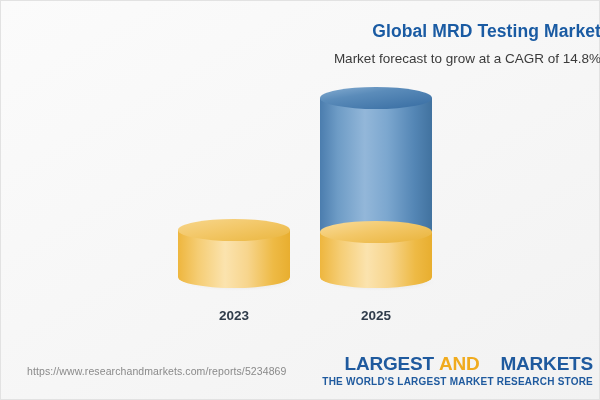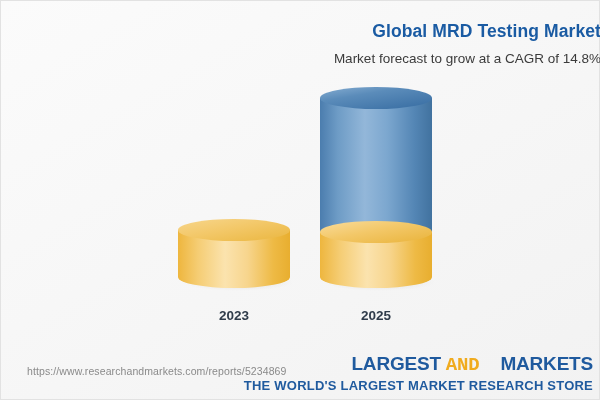--- a/index.html
+++ b/index.html
@@ -121,21 +121,21 @@
     font-size: 19px;
     font-weight: bold;
     letter-spacing: -0.2px;
     line-height: 1.05;
     white-space: nowrap;
   }
   .logo-blue { color: #1f5a9e; }
   .logo-gold { color: #f0ab1e; }
   .logo-tag {
     margin-top: 2px;
-    font-size: 13px;
+    font-size: 10px;
     font-weight: bold;
     color: #1f5a9e;
     letter-spacing: 0.22px;
     white-space: nowrap;
   }
 </style>
 </head>
 <body>
 
 <div class="card">
@@ -233,18 +233,18 @@
 
       <div class="cat-label">2025</div>
     </div>
 
   </div>
 
   <div class="footer">
     <div class="source-url">https://www.researchandmarkets.com/reports/5234869</div>
 
     <div class="logo">
-      <div class="logo-main"><span class="logo-blue">LARGEST</span><span class="logo-gold" style="margin-left: 5px; font-family: Liberation Mono, monospace;">AND</span><span class="logo-blue" style="margin-left: 21px;">MARKETS</span></div>
+      <div class="logo-main"><span class="logo-blue">LARGEST</span><span class="logo-gold" style="margin-left: 5px;">AND</span><span class="logo-blue" style="margin-left: 21px;">MARKETS</span></div>
       <div class="logo-tag">THE WORLD'S LARGEST MARKET RESEARCH STORE</div>
     </div>
   </div>
 
 </div>
 
 </body></html>

